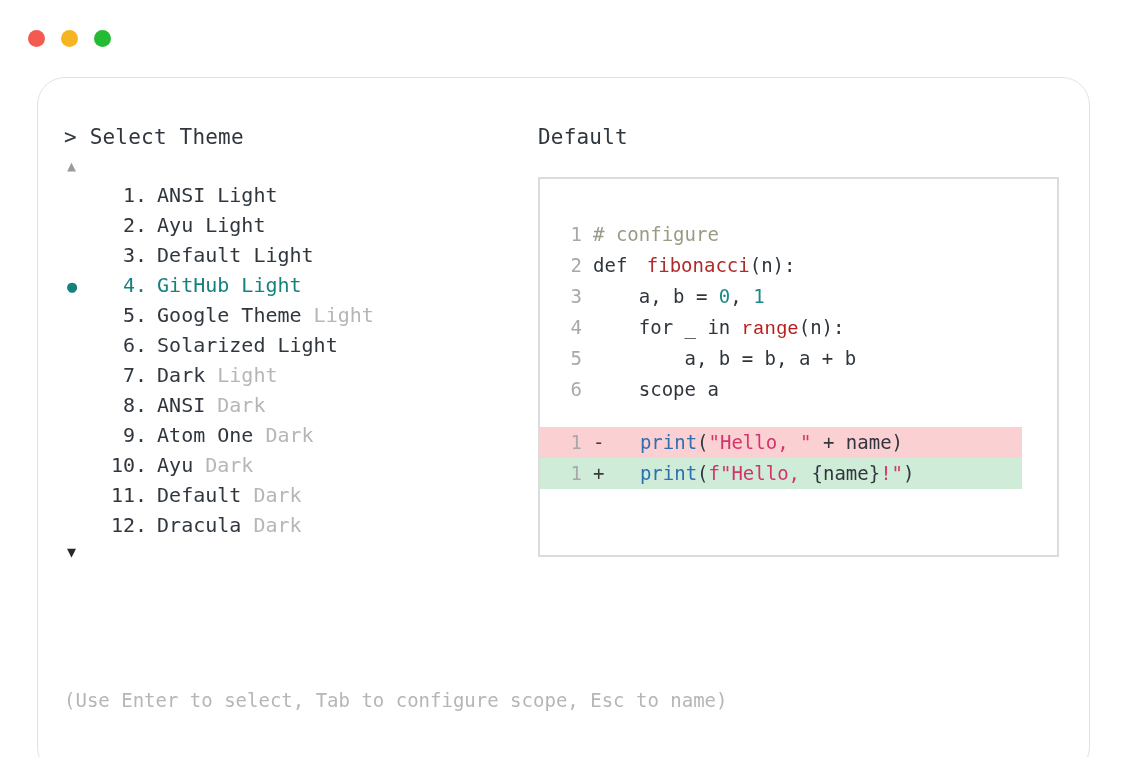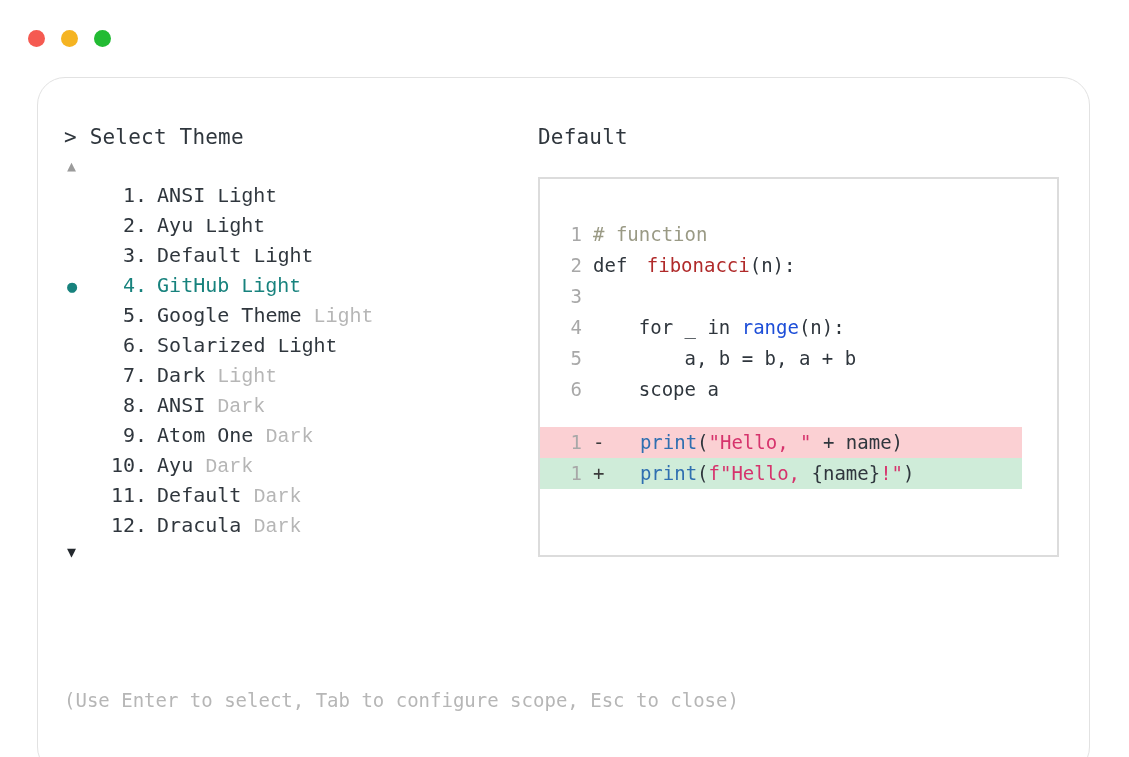--- a/index.html
+++ b/index.html
@@ -113,21 +113,21 @@
     flex: 0 0 42px;
     text-align: right;
     color: #2f363d;
   }
   .idx-dot {
     flex: 0 0 auto;
     color: #2f363d;
     padding-right: 10px;
   }
   .tname  { color: #2f363d; }
-  .tvar   { color: #2f363d; font-family: Liberation Mono, monospace; }
+  .tvar   { color: #2f363d; }
   .tvar.muted { color: #b6b6b6; }
   .theme-row.selected .idx,
   .theme-row.selected .idx-dot,
   .theme-row.selected .tname,
   .theme-row.selected .tvar { color: #17827d; }
 
   
   .preview-box {
     margin-top: 25px;
     width: 521px;
@@ -170,21 +170,21 @@
   }
   .diff-line.del { background: #fbd0d3; }
   .diff-line.add { background: #cfecd9; }
   .diff-line .ln { color: #a8a8a8; }
   .diff-sign { color: #3b3b3b; padding-right: 0; }
 
   
   .tok-comment { color: #9a9a85; }
   .tok-func    { color: #b02a2a; margin-left: 8px; }
   .tok-num     { color: #1a8a82; }
-  .tok-builtin { color: #1d4ed8; }
+  .tok-builtin { color: #b91c1c; font-family: Liberation Mono, monospace; }
   .tok-call    { color: #2f6fb0; margin-left: 24px; }
   .tok-string  { color: #d6336c; }
   .tok-plain   { color: #2f363d; }
 
   
   .footer-hint {
     position: absolute;
     left: 26px;
     bottom: 60px;
     font-size: 19px;
@@ -226,31 +226,31 @@
         </div>
 
       <div class="scroll-arrow down">▼</div>
     </div>
 
     <div class="col-right">
       <div class="section-head">Default</div>
 
       <div class="preview-box">
         <div id="code-body">
-            <div class="code-line"><span class="ln">1</span><span class="code-text"><span class="tok-comment"># function</span></span></div>
+            <div class="code-line"><span class="ln">1</span><span class="code-text"><span class="tok-comment"># configure</span></span></div>
             <div class="code-line"><span class="ln">2</span><span class="code-text"><span class="tok-plain">def </span><span class="tok-func">fibonacci</span><span class="tok-plain">(n):</span></span></div>
-            <div class="code-line"><span class="ln">3</span></div>
+            <div class="code-line"><span class="ln">3</span><span class="code-text"><span class="tok-plain">    a, b = </span><span class="tok-num">0</span><span class="tok-plain">, </span><span class="tok-num">1</span></span></div>
             <div class="code-line"><span class="ln">4</span><span class="code-text"><span class="tok-plain">    for _ in </span><span class="tok-builtin">range</span><span class="tok-plain">(n):</span></span></div>
             <div class="code-line"><span class="ln">5</span><span class="code-text"><span class="tok-plain">        a, b = b, a + b</span></span></div>
             <div class="code-line"><span class="ln">6</span><span class="code-text"><span class="tok-plain">    scope a</span></span></div>
           </div>
         <div class="spacer-line"></div>
         <div id="diff-body">
             <div class="diff-line del"><span class="ln">1</span><span class="diff-sign">- </span><span class="code-text"><span class="tok-call">print</span><span class="tok-plain">(</span><span class="tok-string">"Hello, "</span><span class="tok-plain"> + name)</span></span></div>
             <div class="diff-line add"><span class="ln">1</span><span class="diff-sign">+ </span><span class="code-text"><span class="tok-call">print</span><span class="tok-plain">(</span><span class="tok-string">f"Hello, </span><span class="tok-plain">{name}</span><span class="tok-string">!"</span><span class="tok-plain">)</span></span></div>
           </div>
       </div>
     </div>
 
-    <div class="footer-hint">(Use Enter to select, Tab to configure scope, Esc to close)</div>
+    <div class="footer-hint">(Use Enter to select, Tab to configure scope, Esc to name)</div>
 
   </div>
 </div>
 
 </body></html>

